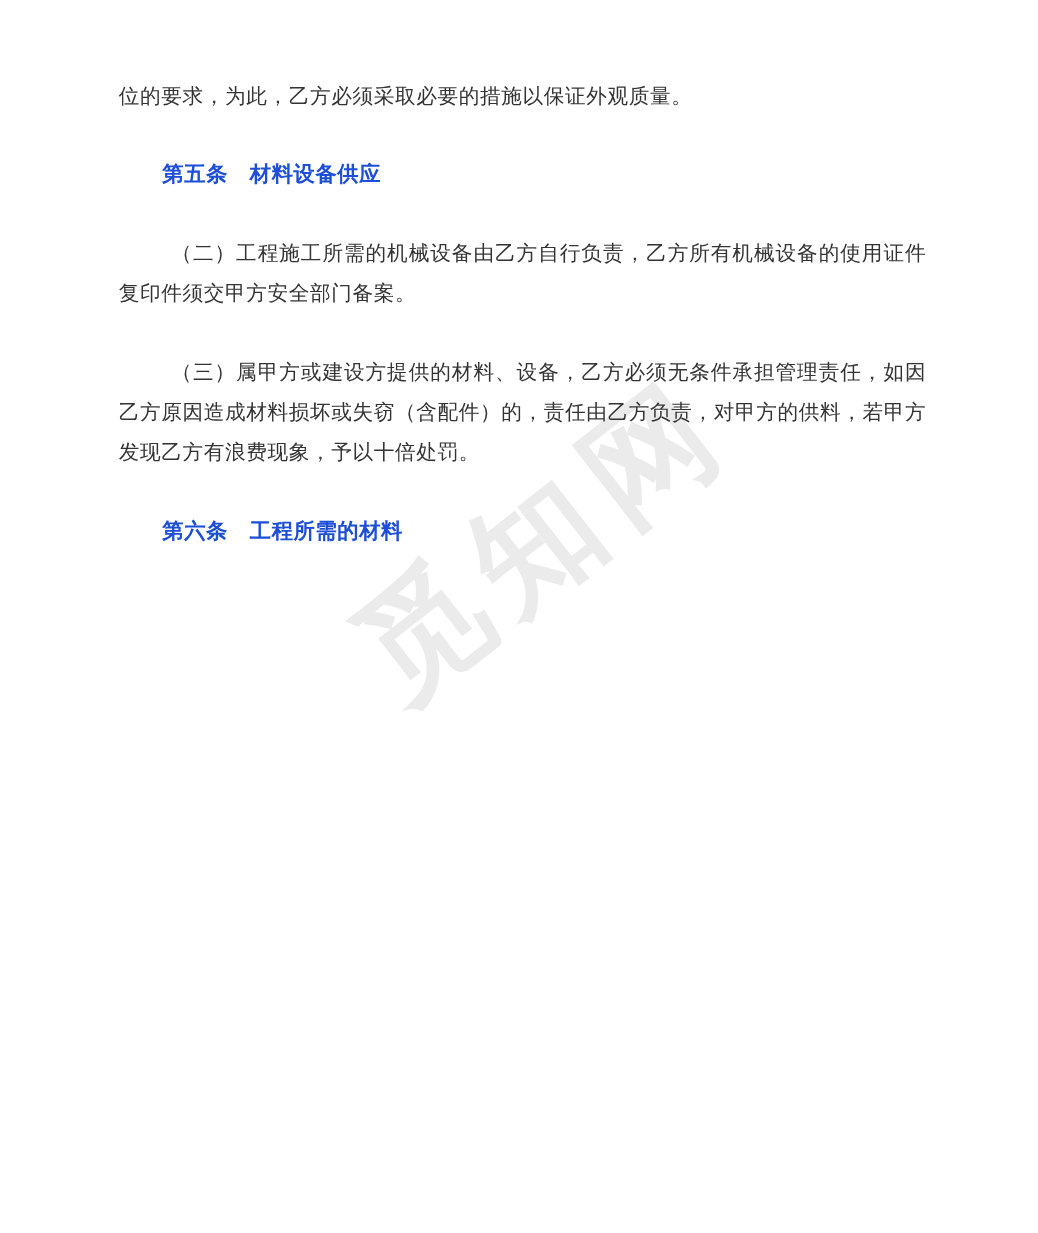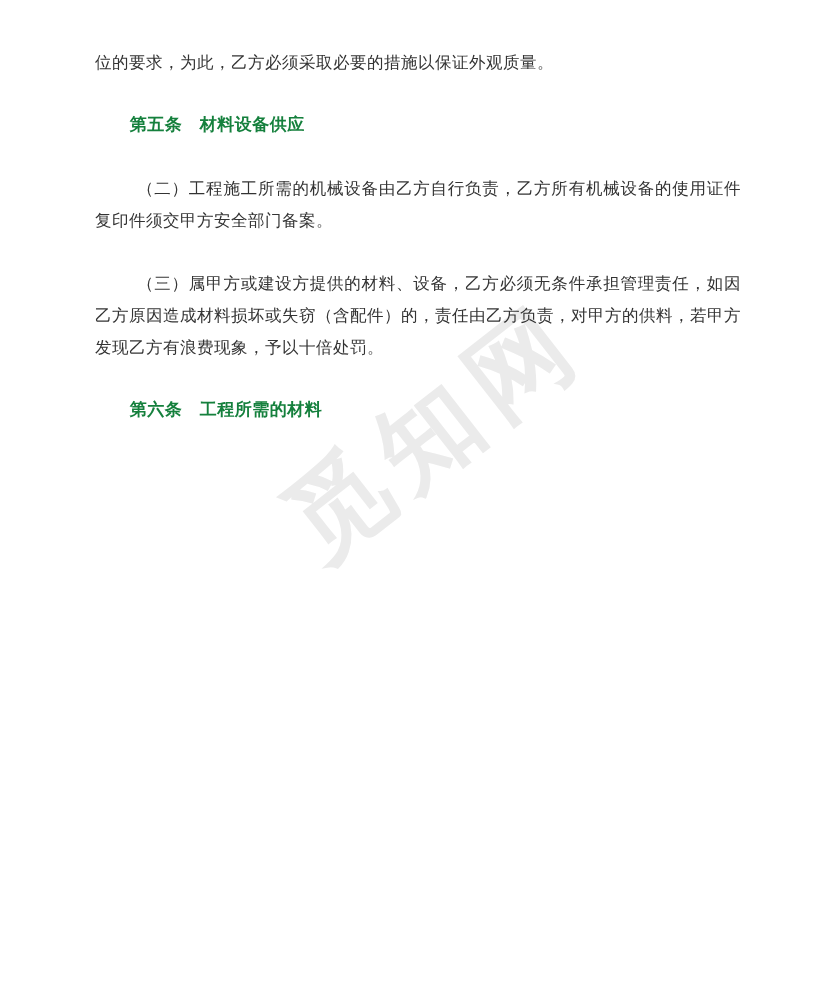--- a/index.html
+++ b/index.html
@@ -10,21 +10,21 @@
   body {
     width: 830px;
     height: 986px;
     position: relative;
     overflow: hidden;
     font-family: "Liberation Sans", "DejaVu Sans", sans-serif;
   }
   .doc {
     position: relative;
     z-index: 2;
-    padding: 46px 89px 0 95px;
+    padding: 61px 89px 0 95px;
     color: #333333;
     font-size: 16.5px;
     line-height: 32px;
     text-align: justify;
     text-justify: inter-ideograph;
     letter-spacing: 0.5px;
   }
   .doc p.clause {
     margin: 0 0 31px 0;
     text-indent: 2.55em;
@@ -32,21 +32,21 @@
   .doc p.continuation {
     margin: 0 0 31px 0;
     text-indent: 0;
   }
   .doc h2.article-heading {
     margin: 0 0 31px 0;
     font-size: 17px;
     font-weight: bold;
     line-height: 32px;
     text-indent: 2.05em;
-    color: #15803d;
+    color: #1d4ed8;
   }
   .watermark {
     position: absolute;
     z-index: 1;
     left: 255px;
     top: 365px;
     width: 360px;
     text-align: center;
     transform: rotate(-38deg);
     transform-origin: center center;

